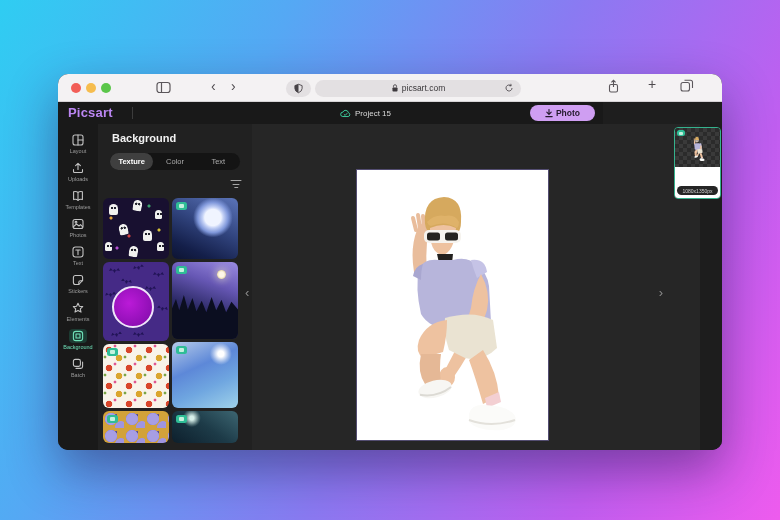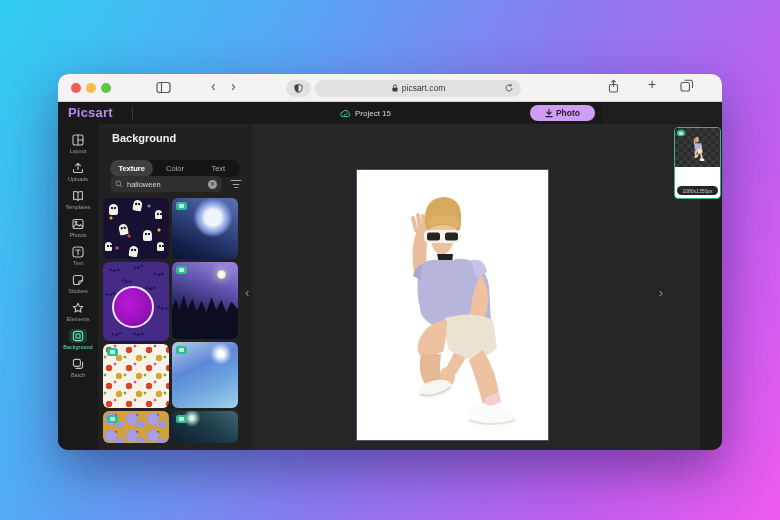--- a/index.html
+++ b/index.html
@@ -40,21 +40,21 @@
   .rail-label { font-size:5.5px; color:#9b9b9b; }
   .icobox { width:18px; height:14px; display:flex; align-items:center; justify-content:center; border-radius:4px; }
   .rail-item.active .icobox { background:#1c3b32; }
   .rail-item.active .rail-label { color:#6fe0b8; }
   .rail-item svg { stroke:#c3c3c3; fill:none; stroke-width:1.1; stroke-linecap:round; stroke-linejoin:round; }
   .rail-item.active svg { stroke:#6fe0b8; }
 
   
   .panel { position:absolute; left:40px; top:50px; width:154px; height:326px; background:#212121; overflow:hidden; }
   .panel-title { position:absolute; left:14px; top:8px; font-size:11px; font-weight:700; color:#f2f2f2; }
-  .tabs { position:absolute; left:12px; top:36px; width:130px; height:17px; background:#141414;
+  .tabs { position:absolute; left:12px; top:29px; width:130px; height:17px; background:#141414;
     border-radius:8.5px; display:flex; align-items:center; }
   .tab { flex:1; height:17px; display:flex; align-items:center; justify-content:center;
     font-size:7.5px; color:#ababab; border-radius:8.5px; cursor:pointer; }
   .tab.active { background:#3f3f3f; color:#fff; font-weight:700; }
   .searchbar { position:absolute; left:12px; top:52px; width:112px; height:16px; background:#303030;
     border-radius:5px; display:flex; align-items:center; padding:0 5px; gap:4px; }
   .searchbar input { flex:1; min-width:0; border:none; outline:none; background:transparent;
     font-size:7.5px; color:#d8d8d8; font-family:"Liberation Sans",sans-serif; }
   .clear-btn { width:9px; height:9px; border-radius:50%; background:#9c9c9c; color:#282828;
     font-size:6px; line-height:9px; text-align:center; flex:0 0 auto; cursor:pointer; }
@@ -280,28 +280,20 @@
 
     <div class="panel">
       <div class="panel-title">Background</div>
 
       <div class="tabs">
         <div class="tab active">Texture</div>
         <div class="tab">Color</div>
         <div class="tab">Text</div>
       </div>
 
-      <div class="searchbar">
-        <svg width="8" height="8" viewBox="0 0 10 10">
-          <circle cx="4.2" cy="4.2" r="3" fill="none" stroke="#9a9a9a" stroke-width="1.1"></circle>
-          <line x1="6.6" y1="6.6" x2="9" y2="9" stroke="#9a9a9a" stroke-width="1.1"></line>
-        </svg>
-        <input value="halloween" style="">
-        <span class="clear-btn">✕</span>
-      </div>
       <div class="filter-btn">
         <i style="top:1px;width:11px;"></i>
           <i style="top:4.5px;width:7px;"></i>
           <i style="top:8px;width:3.5px;"></i>
       </div>
 
       <div class="tile tx-ghost" style="left:5px;top:74px;width:66px;height:61px;">
         <span class="ghost" style="left:6px;top:6px;"></span>
         <span class="ghost" style="left:30px;top:2px;transform:rotate(10deg);"></span>
         <span class="ghost" style="left:52px;top:12px;width:7px;height:9px;"></span>

